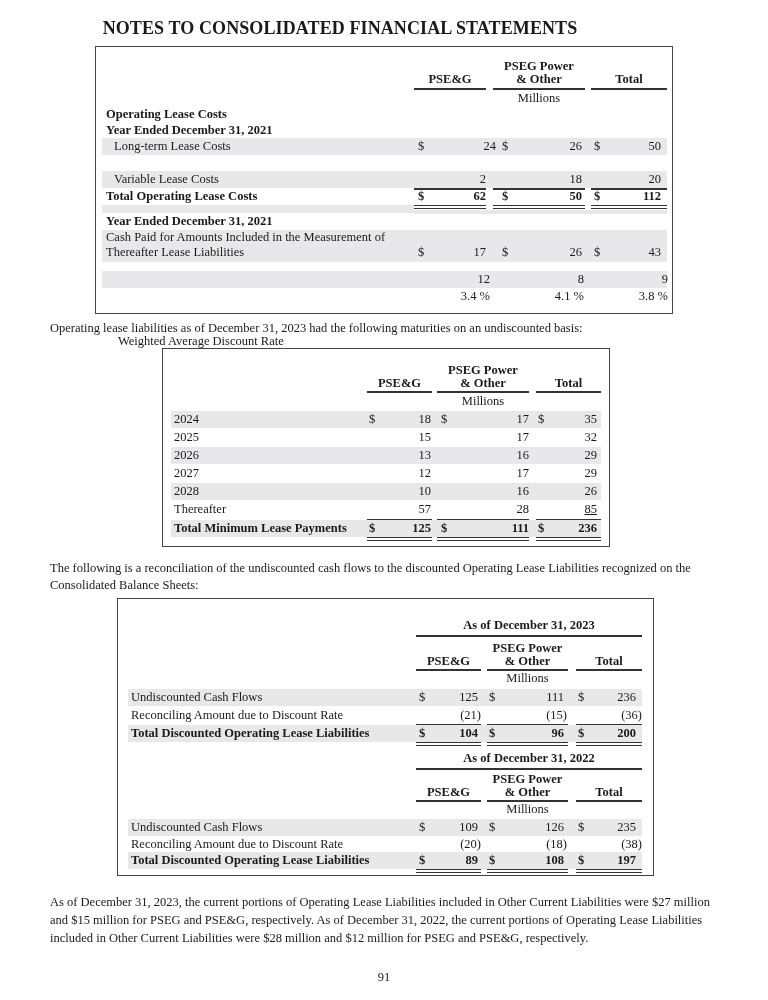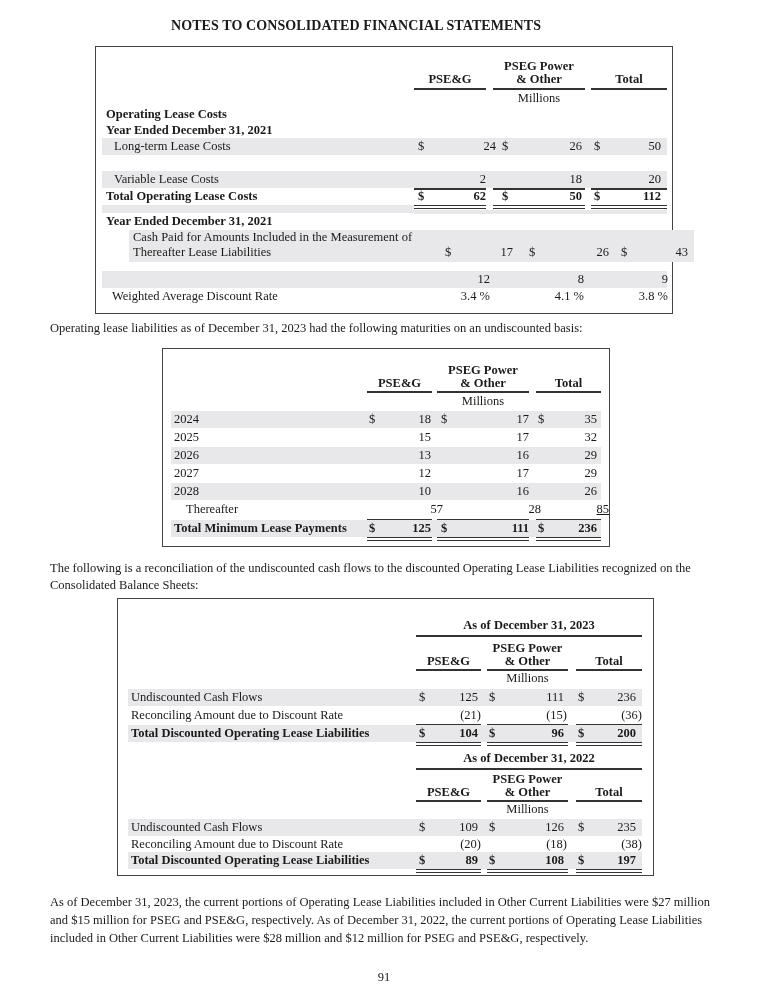--- a/index.html
+++ b/index.html
@@ -5,22 +5,22 @@
   * { box-sizing: border-box; margin: 0; padding: 0; }
   html, body { width: 768px; height: 1000px; background: #ffffff; }
   body {
     font-family: "Liberation Serif", "DejaVu Serif", serif;
     color: #1a1a1a;
     font-size: 12.5px;
     position: relative;
     overflow: hidden;
   }
   .page-title {
-    position: absolute; top: 18px; left: 16px; width: 680px;
-    text-align: center; font-weight: bold; font-size: 14px; letter-spacing: 0.1px;
+    position: absolute; top: 18px; left: 0; width: 680px;
+    text-align: center; font-weight: bold; font-size: 18px; letter-spacing: 0.1px;
   }
   .box {
     position: absolute;
     border: 1.5px solid #444;
     background: #fff;
   }
   .para {
     position: absolute; left: 50px; width: 680px;
     font-size: 12.5px; line-height: 17px;
   }
@@ -88,37 +88,37 @@
   </div>
   <div class="dline" style="left:318px; top:158px; width:72px;"></div>
   <div class="dline" style="left:397px; top:158px; width:92px;"></div>
   <div class="dline" style="left:495px; top:158px; width:76px;"></div>
   <div class="row shade" style="top:158px; left:6px; width:312px; height:8px;"></div>
   <div class="row shade" style="top:163px; left:318px; width:253px; height:4px;"></div>
 
   <div class="row" style="top:166px; width:571px;">
     <span class="lbl bold" style="left:10px;">Year Ended December 31, 2021</span>
   </div>
-  <div class="row shade" style="top:183px; left:6px; width:565px; height:32px;margin-left:27px;">
+  <div class="row shade" style="top:183px; left:6px; width:565px; height:32px;">
     <span class="lbl" style="left:4px; top:0px; line-height:15px;">Cash Paid for Amounts Included in the Measurement of</span>
     <span class="lbl" style="left:4px; top:15px; line-height:15px;">Thereafter Lease Liabilities</span>
     <span class="dol" style="left:316px; top:15px; line-height:15px;">$</span>
     <span class="num" style="left:330px; width:54px; top:15px; line-height:15px;">17</span>
     <span class="dol" style="left:400px; top:15px; line-height:15px;">$</span>
     <span class="num" style="left:414px; width:66px; top:15px; line-height:15px;">26</span>
     <span class="dol" style="left:492px; top:15px; line-height:15px;">$</span>
     <span class="num" style="left:506px; width:53px; top:15px; line-height:15px;">43</span>
   </div>
   <div class="row shade" style="top:224px; left:6px; width:565px;">
     <span class="num" style="left:330px; width:58px;">12</span>
     <span class="num" style="left:414px; width:68px;">8</span>
     <span class="num" style="left:506px; width:60px;">9</span>
   </div>
   <div class="row" style="top:241px; left:6px; width:565px;">
-    <span class="lbl" style="left:10px;">Weighted Average Discount Rate</span>
+    <span class="lbl" style="left:16px;margin-top:45px;">Weighted Average Discount Rate</span>
     <span class="num" style="left:330px; width:58px;">3.4 %</span>
     <span class="num" style="left:414px; width:68px;">4.1 %</span>
     <span class="num" style="left:506px; width:60px;">3.8 %</span>
   </div>
 </div>
 
 <div class="para" style="top:320px;">Operating lease liabilities as of December 31, 2023 had the following maturities on an undiscounted basis:</div>
 
 <div class="box" style="left:162px; top:348px; width:448px; height:199px;">
   <div class="hdr" style="left:204px; top:28px; width:65px;">PSE&amp;G</div>
@@ -156,21 +156,21 @@
     <span class="num" style="left:210px; width:50px;">12</span>
     <span class="num" style="left:280px; width:78px;">17</span>
     <span class="num" style="left:380px; width:46px;">29</span>
   </div>
   <div class="row shade" style="top:134px; left:8px; width:430px;">
     <span class="lbl" style="left:3px;">2028</span>
     <span class="num" style="left:210px; width:50px;">10</span>
     <span class="num" style="left:280px; width:78px;">16</span>
     <span class="num" style="left:380px; width:46px;">26</span>
   </div>
-  <div class="row" style="top:152px; left:8px; width:430px;margin-left:12px;">
+  <div class="row" style="top:152px; left:8px; width:430px;">
     <span class="lbl" style="left:3px;">Thereafter</span>
     <span class="num" style="left:210px; width:50px;">57</span>
     <span class="num" style="left:280px; width:78px;">28</span>
     <span class="num" style="left:380px; width:46px;text-decoration:underline;">85</span>
   </div>
   <div class="uline" style="left:204px; top:170px; width:65px;"></div>
   <div class="uline" style="left:274px; top:170px; width:92px;"></div>
   <div class="uline" style="left:373px; top:170px; width:65px;"></div>
   <div class="row shade bold" style="top:171px; left:8px; width:430px;">
     <span class="lbl" style="left:3px;">Total Minimum Lease Payments</span>

